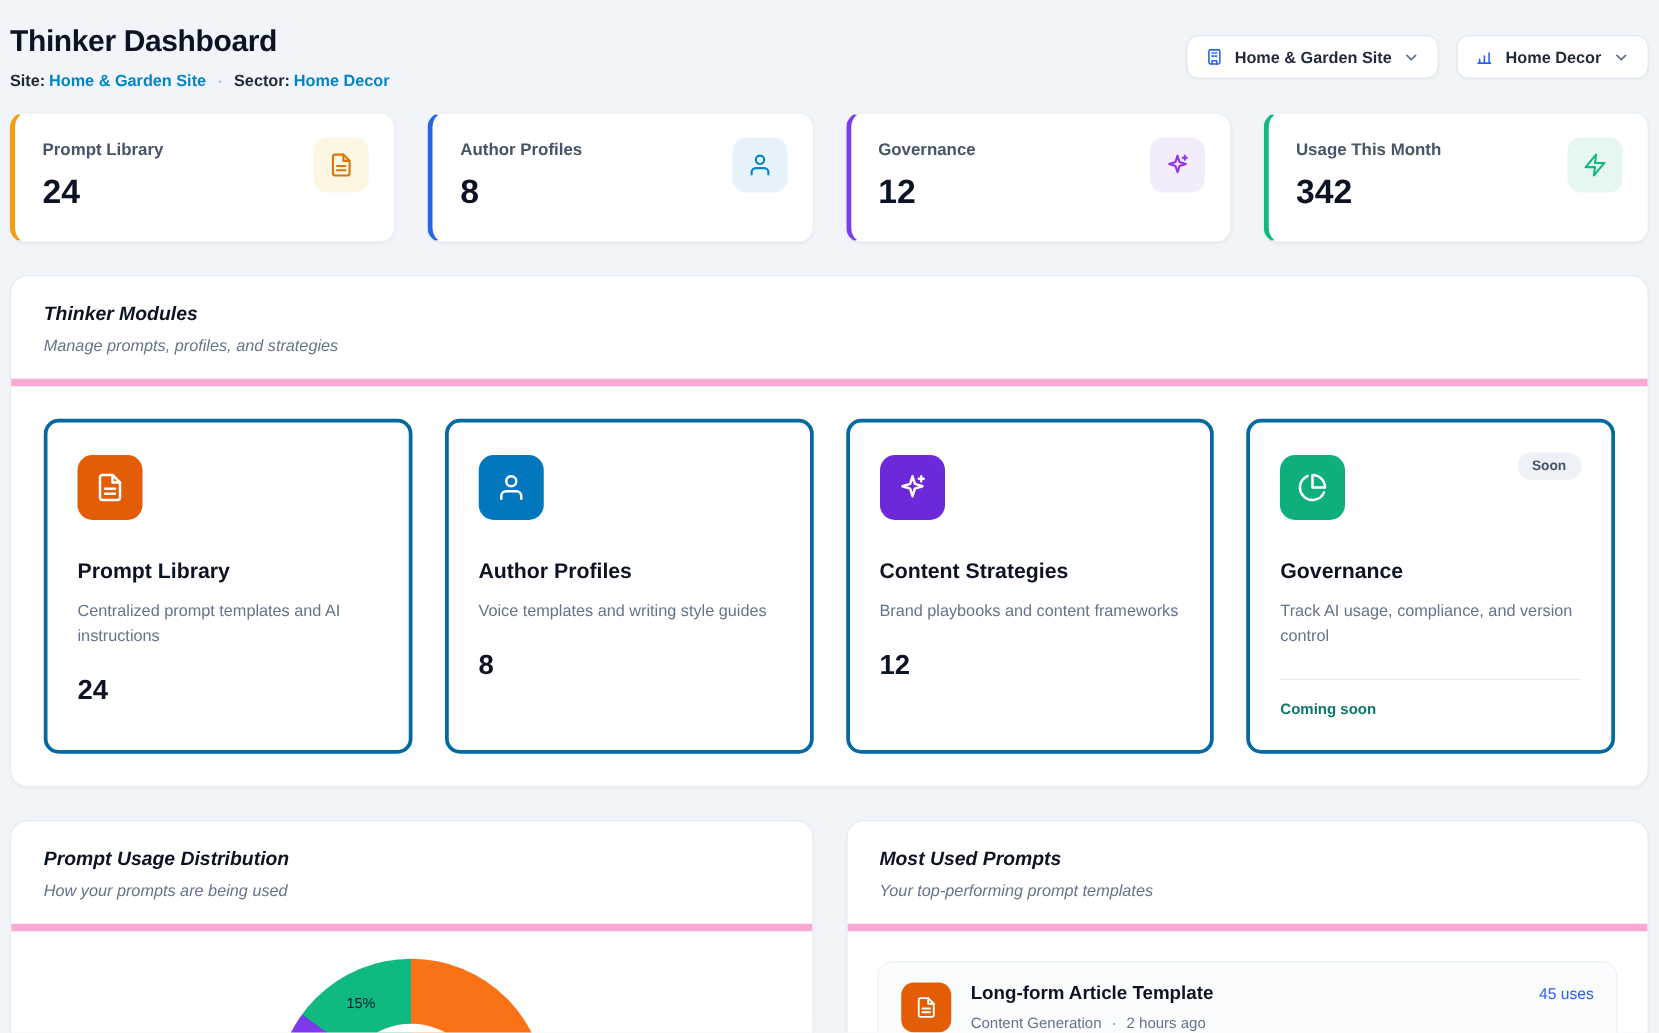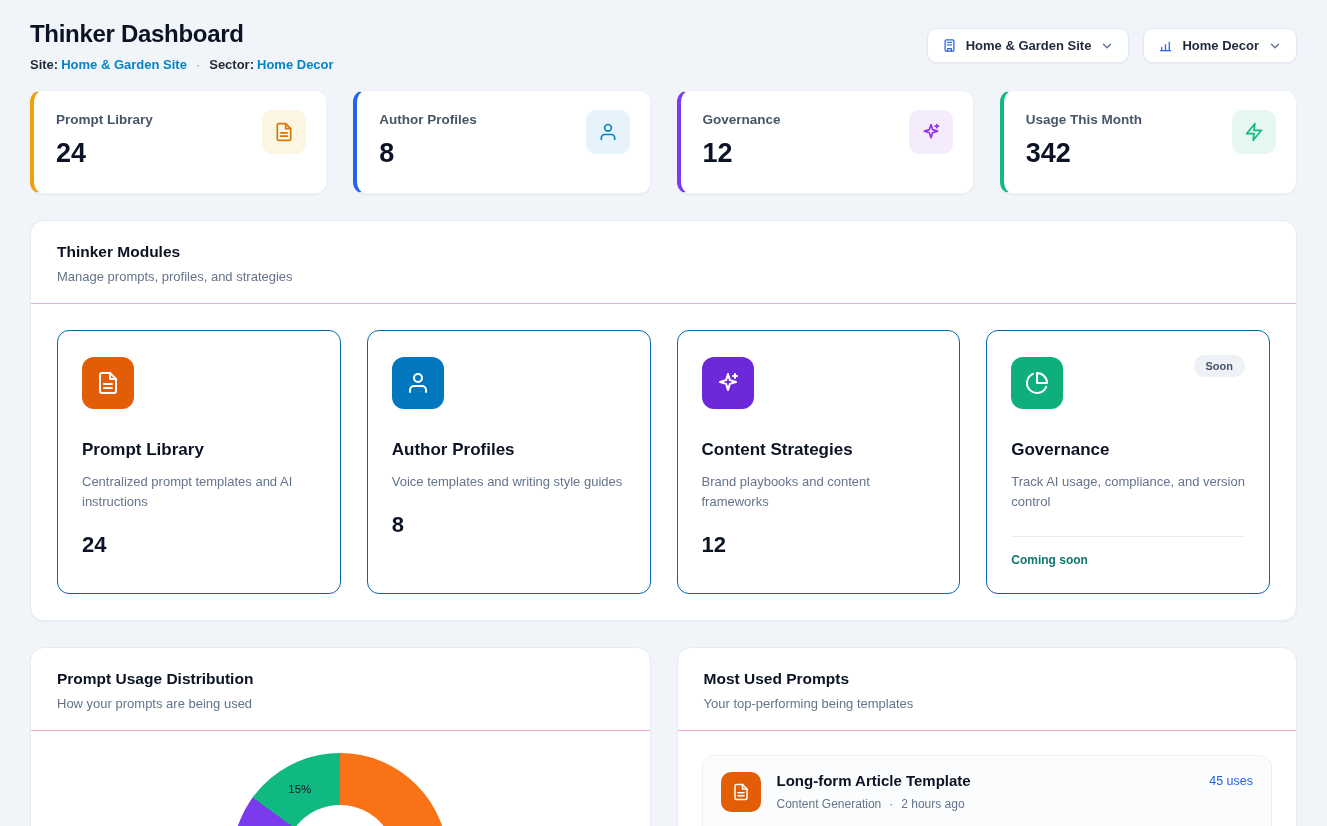--- a/index.html
+++ b/index.html
@@ -2,21 +2,21 @@
 <html><head>
 <meta charset="utf-8">
 <style>
   * { margin:0; padding:0; box-sizing:border-box; }
   html, body { width:1327px; height:826px; overflow:hidden; }
   body {
     background:#f1f5f9;
     font-family:"Liberation Sans", sans-serif;
     color:#0f172a;
   }
-  .page { padding:20px 30px; width:1327px; height:826px; }
+  .page { padding:20px 8px; width:1327px; height:826px; }
 
   
   .topbar { display:flex; justify-content:space-between; align-items:flex-start; }
   .page-title { font-size:24px; font-weight:800; letter-spacing:-0.3px; color:#0b1324; }
   .meta { margin-top:9px; font-size:13px; color:#1f2937; font-weight:700; display:flex; align-items:center; gap:3px; }
   .meta-link { color:#0284c7; font-weight:700; text-decoration:none; cursor:pointer; }
   .meta-dot { color:#94a3b8; margin:0 6px; font-weight:400; }
   .selectors { display:flex; gap:14px; margin-top:8px; }
   .selector {
     display:flex; align-items:center; gap:9px;
@@ -45,28 +45,28 @@
     width:44px; height:44px; border-radius:11px;
     display:flex; align-items:center; justify-content:center;
   }
   .stat-icon svg { width:20px; height:20px; }
 
   
   .panel {
     margin-top:26px; background:#ffffff; border:1px solid #e7ecf2;
     border-radius:14px; box-shadow:0 1px 2px rgba(15,23,42,0.04);
   }
-  .panel-head { padding:22px 26px 19px; border-bottom:1px solid #f9a8d4; }
+  .panel-head { padding:22px 26px 19px; border-bottom:6px solid #f9a8d4;font-style:italic; }
   .panel-title { font-size:15.5px; font-weight:700; color:#0b1324; }
   .panel-sub { margin-top:8px; font-size:13px; color:#64748b; font-weight:400; }
 
   
   .modules-grid { padding:26px; display:grid; grid-template-columns:repeat(4,1fr); gap:26px; }
   .module-card {
-    position:relative; border:1px solid #0369a1; border-radius:12px;
+    position:relative; border:3px solid #0369a1; border-radius:12px;
     background:#ffffff; padding:26px 24px; min-height:252px; cursor:pointer;
   }
   .module-icon {
     width:52px; height:52px; border-radius:12px; color:#ffffff;
     display:flex; align-items:center; justify-content:center;
   }
   .module-icon svg { width:24px; height:24px; }
   .module-title { margin-top:31px; font-size:17px; font-weight:800; color:#0b1324; }
   .module-desc { margin-top:12px; font-size:13px; line-height:1.55; color:#64748b; max-width:240px; }
   .module-count { margin-top:20px; font-size:22px; font-weight:800; color:#0b1324; }
@@ -269,21 +269,21 @@
         <div class="donut" style="background: conic-gradient(rgb(249, 115, 22) 0%, rgb(249, 115, 22) 48%, rgb(14, 165, 233) 48%, rgb(14, 165, 233) 70%, rgb(124, 58, 237) 70%, rgb(124, 58, 237) 85%, rgb(16, 185, 129) 85%, rgb(16, 185, 129) 100%);">
           <span class="donut-label">15%</span>
           <div class="donut-hole"></div>
         </div>
       </div>
     </section>
 
     <section class="panel bottom-panel">
       <div class="panel-head">
         <div class="panel-title">Most Used Prompts</div>
-        <div class="panel-sub">Your top-performing being templates</div>
+        <div class="panel-sub">Your top-performing prompt templates</div>
       </div>
       <div class="prompt-list">
         <div class="prompt-item">
           <div class="prompt-icon">
             <svg viewBox="0 0 24 24" fill="none" stroke="currentColor" stroke-width="2" stroke-linecap="round" stroke-linejoin="round">
                 <path d="M14 2H6a2 2 0 0 0-2 2v16a2 2 0 0 0 2 2h12a2 2 0 0 0 2-2V8z"></path>
                 <path d="M14 2v6h6"></path>
                 <path d="M16 13H8M16 17H8"></path>
               </svg>
           </div>

